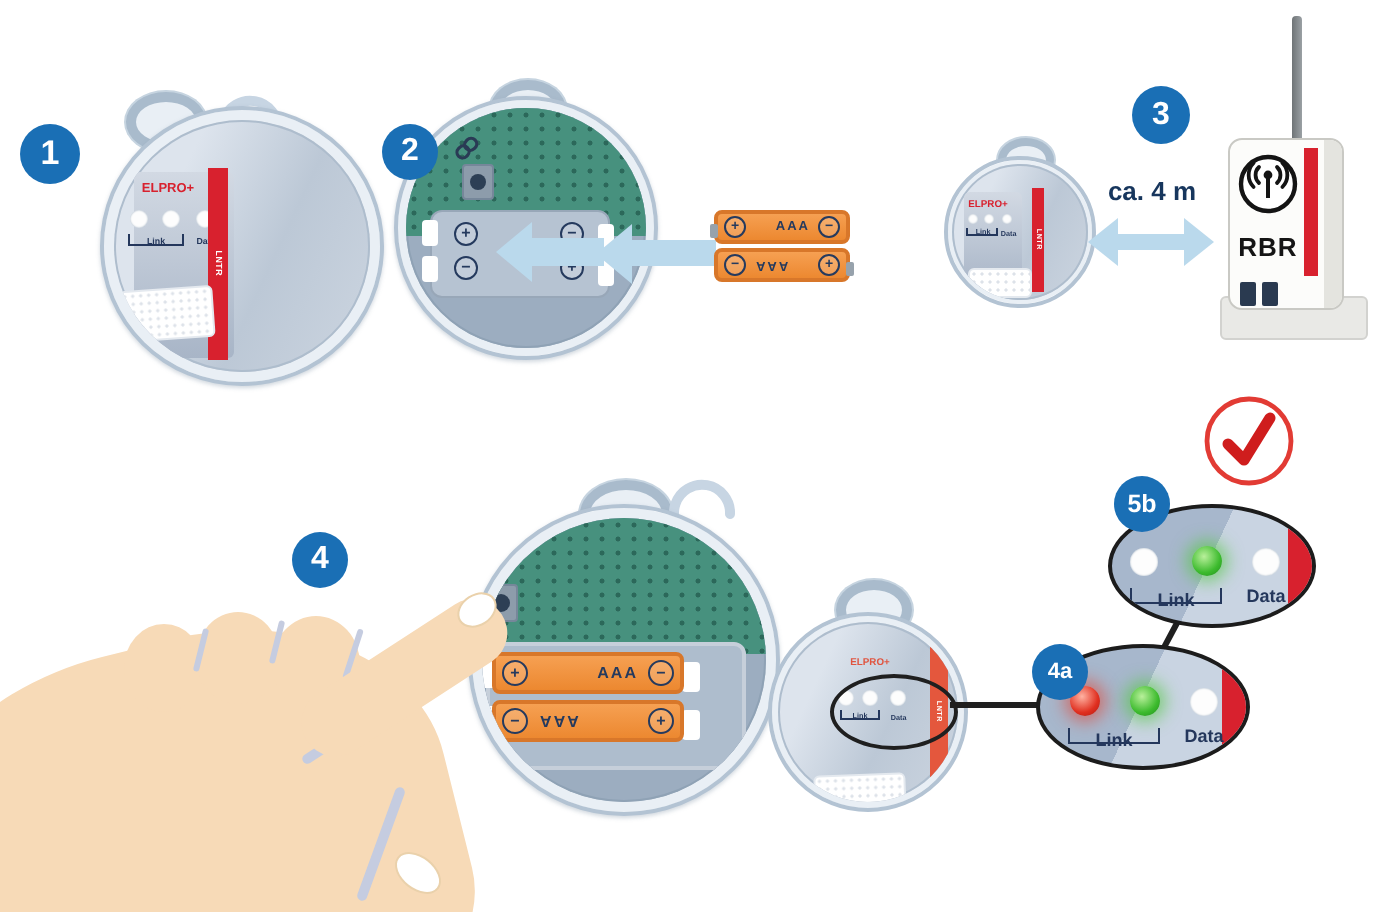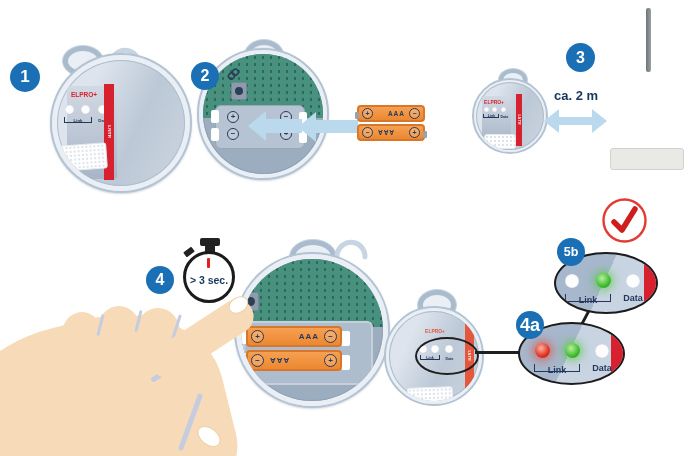--- a/index.html
+++ b/index.html
@@ -151,21 +151,21 @@
     <span class="btxt" style="font-size:6.5px;transform:rotate(180deg)">AAA</span>
     <div style="flex:1"></div>
     <div class="bsym" style="width:9px;height:9px;font-size:7px">
         <span>+</span>
       </div>
   </div>
 
   <div class="badge" style="left:566px;top:43px;width:29px;height:29px;font-size:16px">
     <span>3</span>
   </div>
-  <div class="abs" style="left:545px;top:88px;width:62px;text-align:center;font-weight:bold;font-size:13px;color:#17365d">ca. 2 m</div>
+  <div class="abs" style="left:545px;top:88px;width:62px;text-align:center;font-weight:bold;font-size:13px;color:#17365d">ca. 4 m</div>
   <div class="tri" style="left:544px;top:109px;border-top:12px solid transparent;border-bottom:12px solid transparent;border-right:15px solid #bad9ec"></div>
   <div class="shaft" style="left:558px;top:117px;width:34px;height:8px"></div>
   <div class="tri" style="left:592px;top:109px;border-top:12px solid transparent;border-bottom:12px solid transparent;border-left:15px solid #bad9ec"></div>
   <div class="loop" style="left:499px;top:69px;width:20px;height:14px;border-width:4px"></div>
   <div class="abs" style="left:472px;top:78px;width:76px;height:76px;z-index:2">
     <div class="ring" style="box-shadow:inset 0 0 0 3px #e9eff5"></div>
     <div class="face" style="inset:4px">
       <div class="panel" style="left:6px;top:14px;width:29px;height:48px"></div>
       <div class="tinytxt s70" style="left:3px;top:17px;width:30px;font-size:7px;color:#d8212e">
         <span>ELPRO</span><span>+</span>
@@ -178,20 +178,36 @@
       </div>
       <div class="tinytxt s45" style="left:20px;top:31px;width:16px;font-size:8px">Data</div>
       <div class="stripe" style="left:40px;top:12px;width:6px;height:52px">
         <span class="vtext s45">LNTR</span>
       </div>
       <div class="sticker" style="left:8px;top:52px;width:30px;height:13px"></div>
     </div>
   </div>
   <div class="abs" style="left:646px;top:8px;width:5px;height:64px;background:linear-gradient(90deg,#6f7477,#9aa0a4);border-radius:2px;z-index:1"></div>
   <div class="abs" style="left:610px;top:148px;width:72px;height:20px;background:#e9e9e6;border:1px solid #d2d2cf;border-radius:3px;z-index:1"></div>
+  <div class="abs" style="left:614px;top:69px;width:56px;height:84px;background:#fcfcfa;border:1.5px solid #c9c9c4;border-radius:7px;overflow:hidden;z-index:2">
+    <div class="abs" style="right:0;top:0;bottom:0;width:9px;background:#e4e4df"></div>
+    <div class="abs" style="left:37px;top:4px;width:7px;height:64px;background:#d8212e"></div>
+    <svg class="abs" style="left:3px;top:6px" width="32" height="32" viewBox="0 0 32 32">
+      <circle cx="16" cy="16" r="13.5" fill="#fff" stroke="#141414" stroke-width="2.2"></circle>
+      <line x1="16" y1="23" x2="16" y2="12" stroke="#141414" stroke-width="2"></line>
+      <circle cx="16" cy="11.5" r="2.2" fill="#141414"></circle>
+      <path d="M11.5 7.5 A5.5 5.5 0 0 0 11.5 15.5" fill="none" stroke="#141414" stroke-width="1.9" stroke-linecap="round"></path>
+      <path d="M8.8 5.5 A8.5 8.5 0 0 0 8.8 17.5" fill="none" stroke="#141414" stroke-width="1.9" stroke-linecap="round"></path>
+      <path d="M20.5 7.5 A5.5 5.5 0 0 1 20.5 15.5" fill="none" stroke="#141414" stroke-width="1.9" stroke-linecap="round"></path>
+      <path d="M23.2 5.5 A8.5 8.5 0 0 1 23.2 17.5" fill="none" stroke="#141414" stroke-width="1.9" stroke-linecap="round"></path>
+    </svg>
+    <div class="abs" style="left:0;top:46px;width:38px;text-align:center;font-weight:bold;font-size:13px;color:#151515;letter-spacing:.5px">RBR</div>
+    <div class="conn" style="left:5px;top:71px;width:8px;height:12px"></div>
+    <div class="conn" style="left:16px;top:71px;width:8px;height:12px"></div>
+  </div>
 
   <svg class="abs" style="left:601px;top:197px;z-index:4" width="47" height="47" viewBox="0 0 47 47">
     <circle cx="23.5" cy="23.5" r="21" fill="none" stroke="#e23b34" stroke-width="2.4"></circle>
     <path d="M13 25 L21 33 L34 12" fill="none" stroke="#cf1d1d" stroke-width="5.5" stroke-linecap="round" stroke-linejoin="round"></path>
   </svg>
 
   <div class="loop" style="left:290px;top:240px;width:36px;height:24px"></div>
   <svg class="abs" style="left:330px;top:234px;z-index:1" width="40" height="40">
     <path d="M35 23 A14 14 0 1 0 15 35" fill="none" stroke="#c7d5e3" stroke-width="5" stroke-linecap="round"></path>
     <polygon points="4,29 17,27 11,40" fill="#c7d5e3"></polygon>
@@ -246,29 +262,20 @@
   <div class="skin" style="left:136px;top:308px;width:44px;height:48px;border-radius:50%"></div>
   <div class="shadowline" style="left:99px;top:314px;width:3px;height:22px;transform:rotate(14deg)"></div>
   <div class="shadowline" style="left:137px;top:310px;width:3px;height:22px;transform:rotate(14deg)"></div>
   <div class="shadowline" style="left:175px;top:314px;width:3px;height:26px;transform:rotate(18deg)"></div>
   <div class="shadowline" style="left:150px;top:374px;width:104px;height:5px;transform:rotate(-33deg);transform-origin:8px 2px"></div>
   <div class="shadowline" style="left:188px;top:392px;width:5px;height:60px;transform:rotate(20deg)"></div>
   <div class="skin" style="left:152px;top:348px;width:116px;height:34px;border-radius:17px;transform:rotate(-33deg);transform-origin:10px 17px"></div>
   <div class="nail" style="left:228px;top:297px;width:19px;height:14px;transform:rotate(-33deg)"></div>
   <div class="nail" style="left:196px;top:428px;width:24px;height:15px;transform:rotate(38deg)"></div>
 
-  <div class="abs" style="left:183px;top:238px;width:54px;height:70px;z-index:8">
-    <div class="abs" style="left:17px;top:0;width:20px;height:8px;background:#222;border-radius:2px"></div>
-    <div class="abs" style="left:22px;top:7px;width:10px;height:8px;background:#222"></div>
-    <div class="abs" style="left:1px;top:11px;width:10px;height:6px;background:#222;border-radius:1px;transform:rotate(-38deg)"></div>
-    <div class="abs" style="left:0;top:13px;width:52px;height:52px;background:#fff;border:3.5px solid #1b1b1b;border-radius:50%;box-sizing:border-box">
-      <div class="abs" style="left:21px;top:4px;width:3px;height:10px;background:#e01f1f;border-radius:1px"></div>
-      <div class="abs" style="left:0;right:0;top:20px;text-align:center;font-weight:bold;font-size:10.5px;color:#17365d">&gt; 3 sec.</div>
-    </div>
-  </div>
   <div class="badge" style="left:146px;top:266px;width:28px;height:28px;font-size:16px">
     <span>4</span>
   </div>
 
   <div class="loop" style="left:418px;top:290px;width:28px;height:20px"></div>
   <div class="abs" style="left:384px;top:306px;width:100px;height:100px;z-index:2">
     <div class="ring" style="box-shadow:inset 0 0 0 4px #e9eff5"></div>
     <div class="face" style="inset:5px">
       <div class="tinytxt s70" style="left:26px;top:17px;width:40px;font-size:7px;color:#e05540">
         <span>ELPRO</span><span>+</span>
@@ -293,21 +300,21 @@
   <div class="oval" style="left:518px;top:322px;width:103px;height:59px">
     <div class="wedge"></div>
     <div class="led ledr" style="left:15px;top:19px;width:15px;height:15px"></div>
     <div class="led ledg" style="left:45px;top:19px;width:15px;height:15px"></div>
     <div class="led" style="left:75px;top:20px;width:14px;height:14px"></div>
     <div class="bracket" style="left:14px;top:40px;width:44px;height:7px;border-width:1.5px">
       <span class="blbl" style="font-size:9px;bottom:-4px">Link</span>
     </div>
     <div class="tinytxt" style="left:68px;top:40px;width:28px;font-size:9px">Data</div>
   </div>
-  <div class="badge" style="left:516px;top:311px;width:28px;height:28px;font-size:18px">
+  <div class="badge" style="left:516px;top:322px;width:28px;height:28px;font-size:11px">
     <span>4a</span>
   </div>
 
   <div class="oval" style="left:554px;top:252px;width:100px;height:58px">
     <div class="wedge"></div>
     <div class="led" style="left:9px;top:20px;width:14px;height:14px"></div>
     <div class="led ledg" style="left:40px;top:19px;width:15px;height:15px"></div>
     <div class="led" style="left:70px;top:20px;width:14px;height:14px"></div>
     <div class="bracket" style="left:9px;top:40px;width:44px;height:7px;border-width:1.5px">
       <span class="blbl" style="font-size:9px;bottom:-4px">Link</span>

